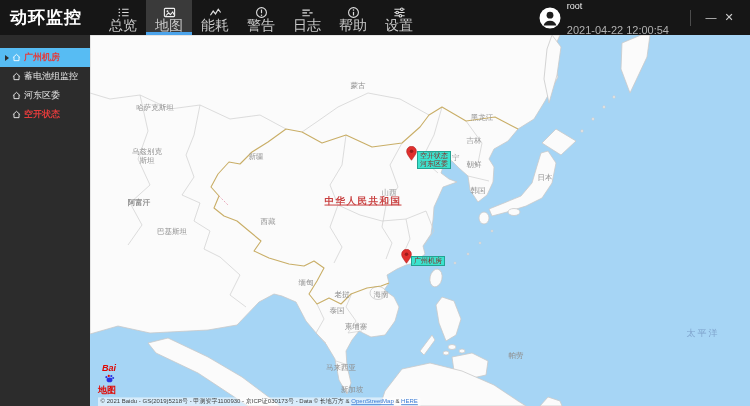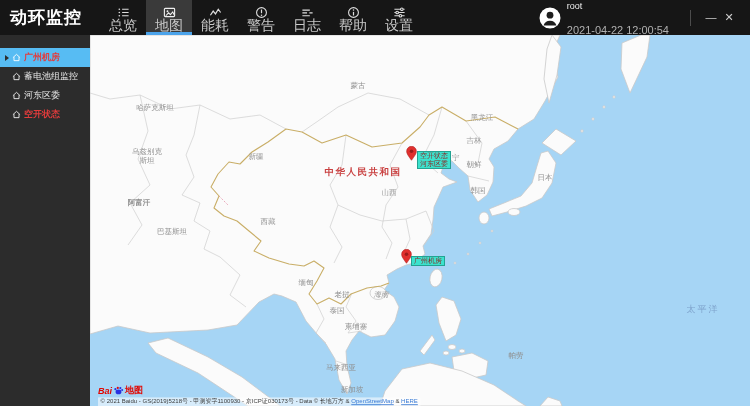--- a/index.html
+++ b/index.html
@@ -40,28 +40,28 @@
   .house{width:9px;height:9px;margin-right:3px;flex:none;color:#f2f2f2;}
   .house svg{width:9px;height:9px;display:block;}
   .side-item.active .house{color:#fff;}
   
   .map{position:absolute;top:35px;left:90px;right:0;bottom:0;background:#a6d5f5;overflow:hidden;}
   .map svg.basemap{position:absolute;left:0;top:0;}
   .map-label{position:absolute;transform:translate(-50%,-50%);color:#8f8f8f;
     font-size:7.5px;line-height:1.15;white-space:pre-line;text-align:center;z-index:2;pointer-events:none;}
   .map-label.province{color:#9a9a9a;}
   .map-label.china{color:#c94040;font-size:9.5px;font-weight:bold;letter-spacing:1.5px;white-space:nowrap;}
-  .map-label.ocean{color:#7fa3cc;font-size:9px;letter-spacing:2px;}
+  .map-label.ocean{color:#7fa3cc;font-size:9px;letter-spacing:2px;margin-top:24px;}
   .pin{position:absolute;width:11px;height:15px;z-index:4;cursor:pointer;}
   .pin svg{width:11px;height:15px;display:block;}
   .marker-label{position:absolute;background:#3be2cd;border:1px solid #23a392;
     color:#8c2626;font-size:7px;line-height:8px;padding:0 2px;white-space:nowrap;z-index:5;cursor:pointer;}
   
-  .attr-logo{position:absolute;left:8px;bottom:9px;display:flex;align-items:center;
-    font-size:9px;font-weight:bold;z-index:6;}
+  .attr-logo{position:absolute;left:8px;bottom:9px;display:flex;align-items:flex-end;
+    font-size:9px;font-weight:bold;z-index:6;flex-direction:column;}
   .attr-logo .lg-a{color:#e10601;font-style:italic;}
   .attr-logo .lg-b{color:#e10601;}
   .attr-logo svg{width:11px;height:11px;margin:0 1px;}
   .attr-text{position:absolute;left:8px;bottom:0px;font-size:7px;color:#3c3c3c;
     background:rgba(255,255,255,0.55);padding:0 3px;white-space:nowrap;z-index:6;
     transform:scale(0.86);transform-origin:left bottom;}
   .attr-text a{color:#3a7bd5;text-decoration:underline;cursor:pointer;}
 </style>
 </head>
 <body>
@@ -275,29 +275,29 @@
     </svg>
     <div id="map-labels">
         <span class="map-label country" style="left: 65px; top: 73px;">哈萨克斯坦</span>
         <span class="map-label country" style="left: 57px; top: 122px;">乌兹别克
 斯坦</span>
         <span class="map-label country" style="left: 49px; top: 168px; font-weight: bold;">阿富汗</span>
         <span class="map-label country" style="left: 82px; top: 197px; text-align: right;">巴基斯坦</span>
         <span class="map-label country" style="left: 268px; top: 51px;">蒙古</span>
         <span class="map-label province" style="left: 166px; top: 122px;">新疆</span>
         <span class="map-label province" style="left: 178px; top: 187px;">西藏</span>
-        <span class="map-label china" style="left: 273px; top: 137px;">中华人民共和国</span>
+        <span class="map-label china" style="left: 273px; top: 166px; text-decoration: underline;">中华人民共和国</span>
         <span class="map-label province" style="left: 299px; top: 158px;">山西</span>
         <span class="map-label province" style="left: 392px; top: 83px;">黑龙江</span>
         <span class="map-label province" style="left: 384px; top: 106px;">吉林</span>
         <span class="map-label province" style="left: 362px; top: 123px;">辽宁</span>
         <span class="map-label country" style="left: 384px; top: 130px;">朝鲜</span>
         <span class="map-label country" style="left: 388px; top: 156px;">韩国</span>
         <span class="map-label country" style="left: 455px; top: 143px;">日本</span>
-        <span class="map-label province" style="left: 291px; top: 260px; font-style: italic;">海南</span>
+        <span class="map-label province" style="left: 291px; top: 260px;">海南</span>
         <span class="map-label country" style="left: 216px; top: 248px;">缅甸</span>
         <span class="map-label country" style="left: 252px; top: 260px;">老挝</span>
         <span class="map-label country" style="left: 247px; top: 276px;">泰国</span>
         <span class="map-label country" style="left: 266px; top: 292px;">柬埔寨</span>
         <span class="map-label country" style="left: 251px; top: 333px;">马来西亚</span>
         <span class="map-label country" style="left: 262px; top: 355px;">新加坡</span>
         <span class="map-label country" style="left: 426px; top: 321px;">帕劳</span>
         <span class="map-label ocean" style="left: 613px; top: 274px;">太平洋</span>
       </div>
     <div id="map-markers">

